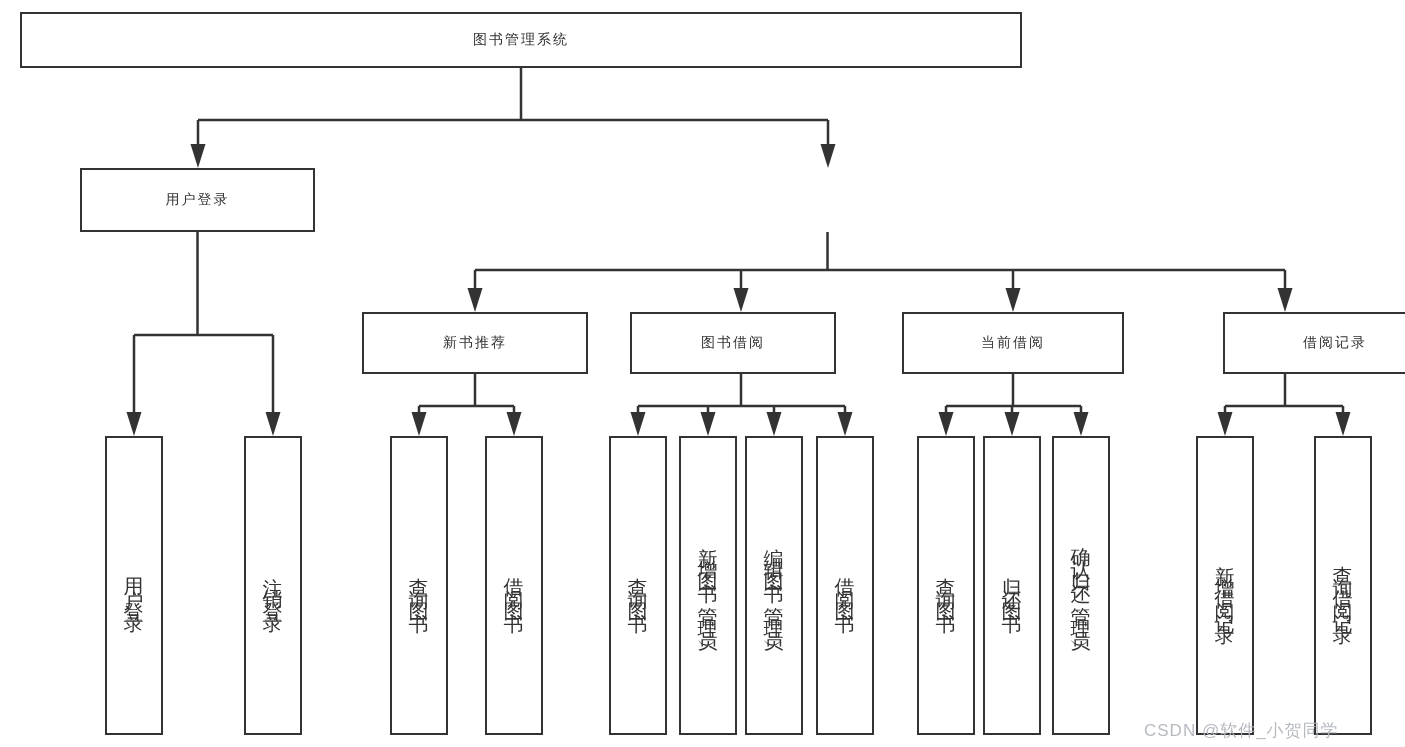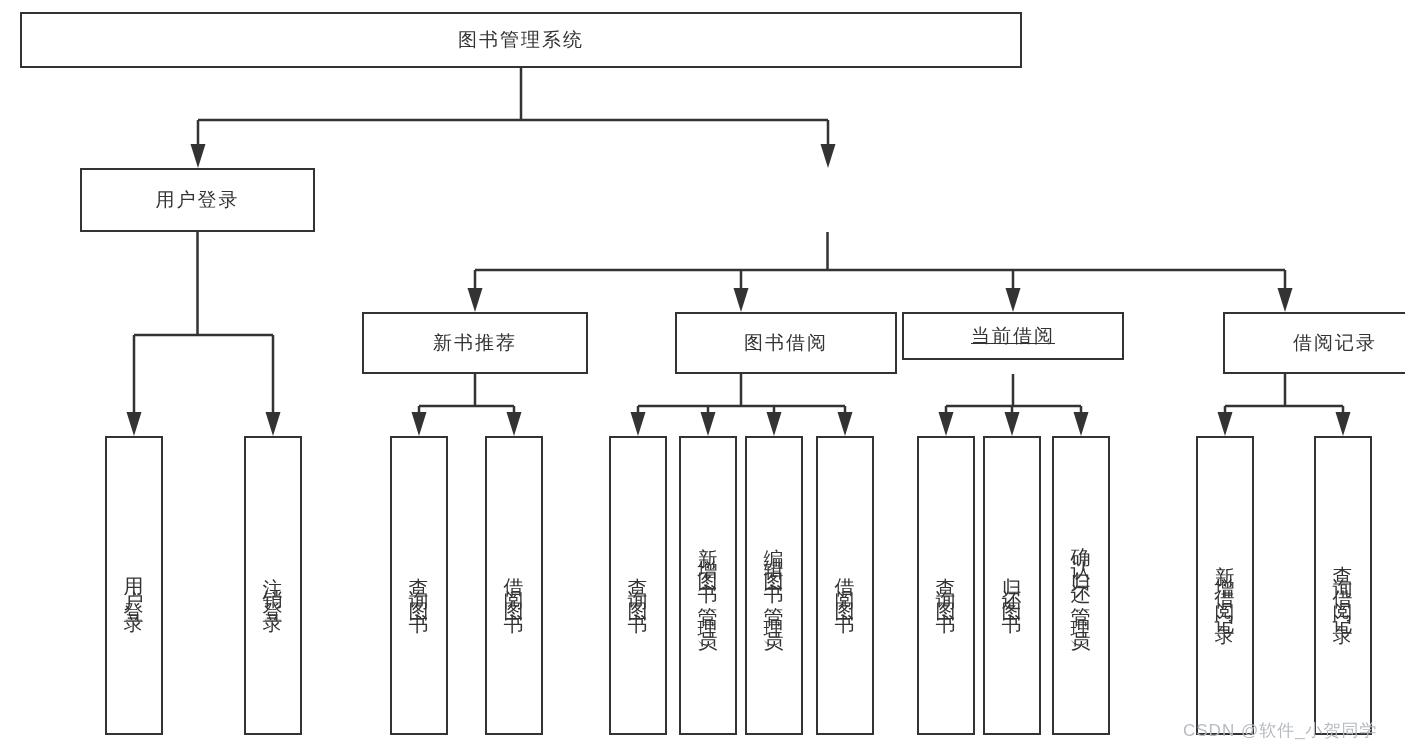--- a/index.html
+++ b/index.html
@@ -16,56 +16,56 @@
     position: absolute;
     box-sizing: border-box;
     background: #ffffff;
     border: 2px solid #333333;
     color: #333333;
     display: flex;
     align-items: center;
     justify-content: center;
     z-index: 2;
   }
-  .h-node { font-size: 19px; letter-spacing: 2px; white-space: nowrap; }
+  .h-node { font-size: 14px; letter-spacing: 2px; white-space: nowrap; }
   .v-node {
     writing-mode: vertical-rl;
     text-orientation: mixed;
     font-size: 20px;
     letter-spacing: 12px;
     line-height: 1;
   }
   
   .n-root   { left: 20px;   top: 12px;  width: 1002px; height: 56px; }
   
   .n-l2-0   { left: 80px;   top: 168px; width: 235px;  height: 64px; }
   .n-l2-1   { left: 710px;  top: 168px; width: 235px;  height: 64px; }
   
   .n-l3-0   { left: 362px;  top: 312px; width: 226px;  height: 62px; text-align: center; }
-  .n-l3-1   { left: 630px;  top: 312px; width: 222px;  height: 62px; margin-left: 45px; }
-  .n-l3-2   { left: 902px;  top: 312px; width: 222px;  height: 48px; text-decoration: underline; }
+  .n-l3-1   { left: 630px;  top: 312px; width: 206px;  height: 62px; }
+  .n-l3-2   { left: 902px;  top: 312px; width: 222px;  height: 62px; }
   .n-l3-3   { left: 1223px; top: 312px; width: 224px;  height: 62px; }
   
   .leaf { top: 436px; width: 58px; height: 299px; }
   .n-l4-0  { left: 105px; }
   .n-l4-1  { left: 244px; }
   .n-l4-2  { left: 390px; }
   .n-l4-3  { left: 485px; }
   .n-l4-4  { left: 609px; }
   .n-l4-5  { left: 679px; }
   .n-l4-6  { left: 745px; }
   .n-l4-7  { left: 816px; }
   .n-l4-8  { left: 917px; }
   .n-l4-9  { left: 983px; }
   .n-l4-10 { left: 1052px; }
   .n-l4-11 { left: 1196px; }
   .n-l4-12 { left: 1314px; }
   .watermark {
     position: absolute;
-    left: 1183px; top: 719px;
+    left: 1144px; top: 719px;
     font-size: 17px;
     letter-spacing: 1px;
     color: #b6bac1;
     z-index: 5;
     white-space: nowrap;
   }
 </style>
 </head>
 <body>
 

